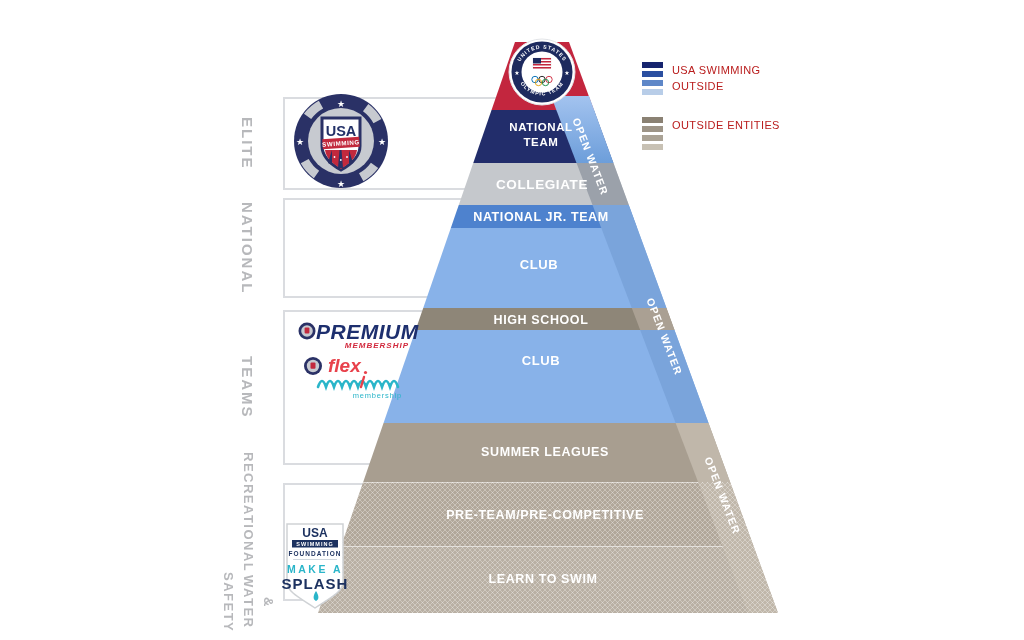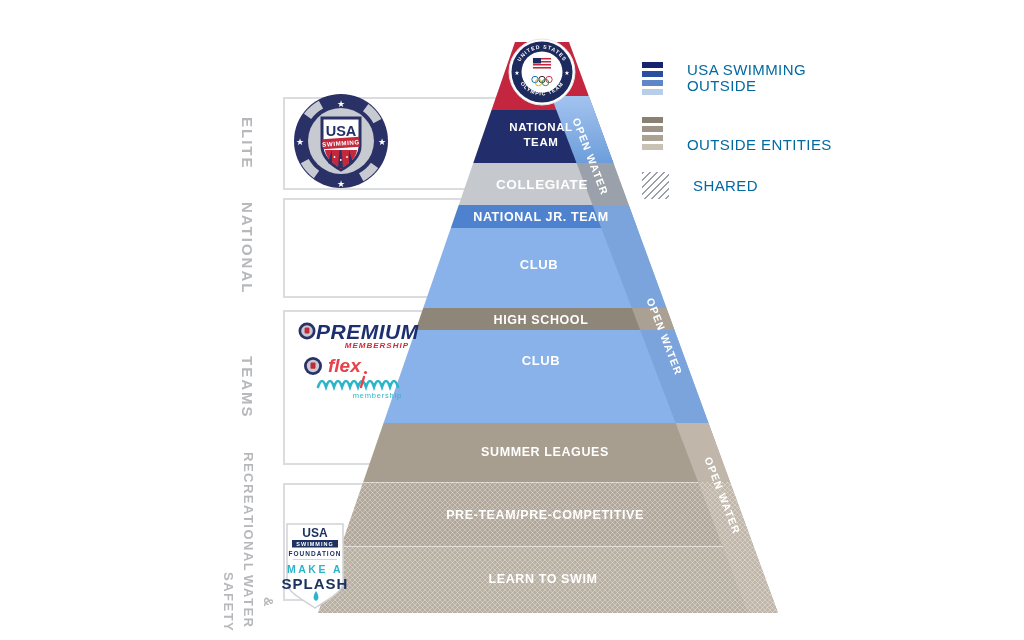--- a/index.html
+++ b/index.html
@@ -7,21 +7,21 @@
           font-family:"Liberation Sans",sans-serif;}
   .secbox{position:absolute;border:2px solid #dadce0;background:transparent;box-sizing:border-box;}
   .vlabel{position:absolute;writing-mode:vertical-rl;text-orientation:mixed;
           color:#b7b8bb;font-weight:bold;letter-spacing:2px;
           display:flex;align-items:center;justify-content:center;text-align:center;}
   .vlabel.single{font-size:15px;width:22px;}
   .vlabel.double{font-size:13px;letter-spacing:1.5px;line-height:20px;}
   svg{position:absolute;left:0;top:0;}
   .legend{position:absolute;left:642px;top:0;width:230px;height:230px;}
   .legend-item{position:absolute;display:flex;align-items:flex-start;}
-  .legend-label{color:#0369a1;font-size:15px;letter-spacing:0.4px;line-height:16px;margin-left:24px;}
+  .legend-label{color:#b91c1c;font-size:11px;letter-spacing:0.4px;line-height:16px;margin-left:9px;}
   .stripes{width:21px;display:flex;flex-direction:column;}
   .stripe{height:6px;margin-bottom:3px;}
   .hatch-swatch{width:27px;height:27px;
      background:repeating-linear-gradient(135deg,#9aa0a8 0 1.6px,#ffffff 1.6px 5px);}
 </style>
 </head>
 <body>
 
 <div class="canvas">
 
@@ -207,28 +207,24 @@
         <div class="stripe" style="background:#16246e;"></div>
         <div class="stripe" style="background:#2b4fa0;"></div>
         <div class="stripe" style="background:#5e87c8;"></div>
         <div class="stripe" style="background:#b8cde8;"></div>
       </div>
       <div class="legend-label">
         <div>USA SWIMMING</div>
         <div>OUTSIDE</div>
       </div>
     </div>
-    <div class="legend-item" style="left:0;top:117px;align-items:flex-end;">
+    <div class="legend-item" style="left:0;top:117px;align-items:flex-start;">
       <div class="stripes">
         <div class="stripe" style="background:#8a8173;"></div>
         <div class="stripe" style="background:#9d9487;"></div>
         <div class="stripe" style="background:#aaa295;"></div>
         <div class="stripe" style="background:#c8c1b4;"></div>
       </div>
       <div class="legend-label">OUTSIDE ENTITIES</div>
     </div>
-    <div class="legend-item" style="left:0;top:172px;align-items:center;">
-      <div class="hatch-swatch"></div>
-      <div class="legend-label">SHARED</div>
-    </div>
   </div>
 
 </div>
 
 </body></html>

